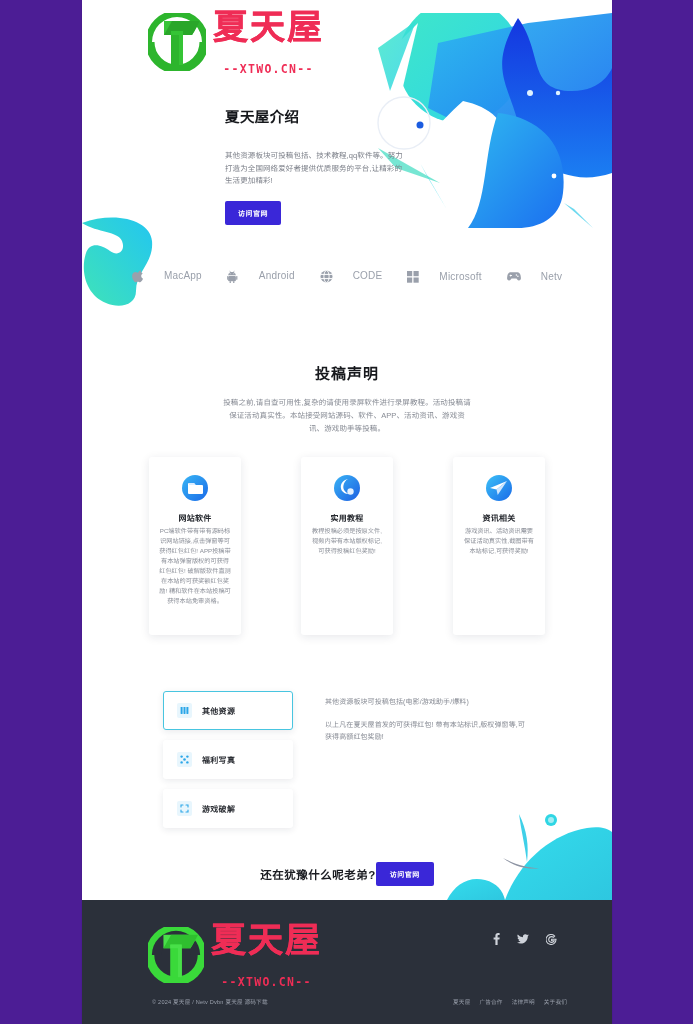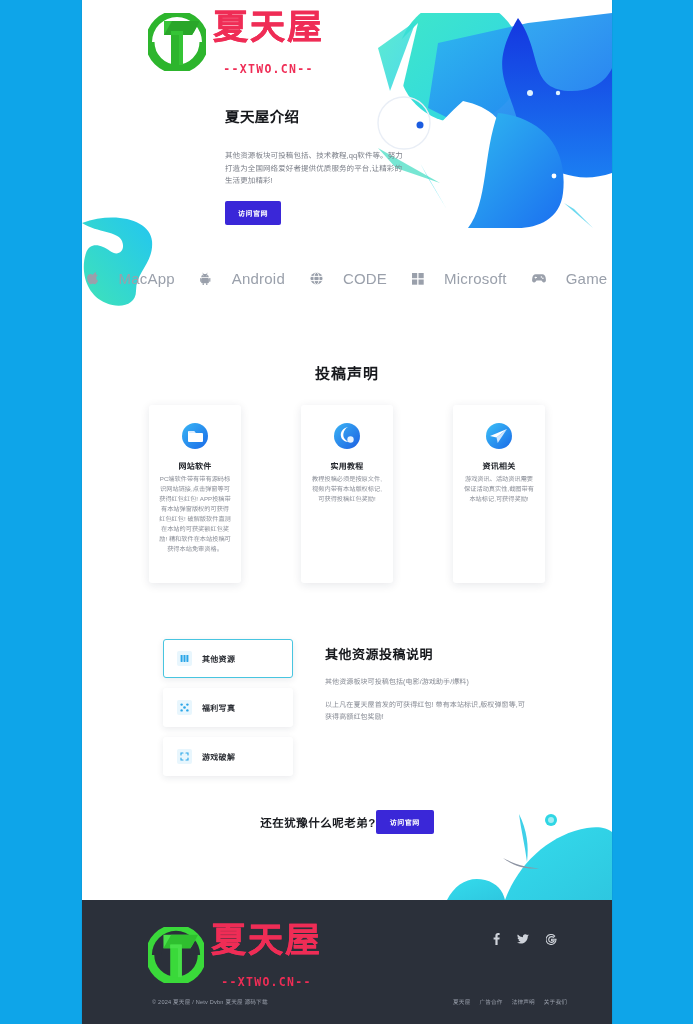--- a/index.html
+++ b/index.html
@@ -10,21 +10,21 @@
     height: 1024px;
     overflow: hidden;
     background: #f2f3f5;
     font-family: "Liberation Sans", "DejaVu Sans", sans-serif;
   }
 
   .page {
     position: relative;
     width: 693px;
     height: 1024px;
-    background: #0ea5e9;
+    background: #4c1d95;
   }
 
   
   .site {
     position: absolute;
     left: 82px;
     top: 0;
     width: 530px;
     height: 1024px;
     background: #ffffff;
@@ -132,24 +132,24 @@
     top: 270px;
     width: 530px;
     display: flex;
     justify-content: center;
     align-items: center;
     gap: 25px;
     z-index: 3;
   }
   .brand {
     display: flex;
-    align-items: center;
+    align-items: flex-start;
     gap: 20px;
     color: #9aa0ab;
-    font-size: 15px;
+    font-size: 10px;
     letter-spacing: .2px;
   }
   .brand svg { display: block; }
 
   
   .decl {
     padding-top: 52px;
     text-align: center;
   }
   .decl-title {
@@ -463,27 +463,28 @@
         <div class="brand">
           <span>
             <svg width="14" height="11" viewBox="0 0 14 11" fill="#9aa0ab">
               <path d="M3.6 1.2h6.8c1.6 0 2.9 1.5 3.2 3.4l.3 2.2c.2 1.5-.7 2.6-1.9 2.6-.8 0-1.3-.4-1.8-1l-.7-.9H4.5l-.7.9c-.5.6-1 1-1.8 1C.8 9.4-.1 8.3.1 6.8l.3-2.2C.7 2.7 2 1.2 3.6 1.2z"></path>
               <rect x="2.5" y="4.1" width="2.6" height=".85" fill="#fff" rx=".4"></rect>
               <rect x="3.05" y="3.55" width=".85" height="2" fill="#fff" rx=".4"></rect>
               <circle cx="9.4" cy="4" r=".75" fill="#fff"></circle>
               <circle cx="10.9" cy="5.3" r=".75" fill="#fff"></circle>
             </svg>
           </span>
-          <span>Game</span>
+          <span>Netv</span>
         </div>
       </div>
     </section>
 
     <section class="decl">
       <div class="decl-title">投稿声明</div>
+      <div class="decl-desc">投稿之前,请自查可用性,复杂的请使用录屏软件进行录屏教程。活动投稿请保证活动真实性。本站接受网站源码、软件、APP、活动资讯、游戏资讯、游戏助手等投稿。</div>
     </section>
 
     <section class="cards">
 
       <div class="card">
         <div class="card-icon">
           <svg width="30" height="30" viewBox="0 0 30 30">
             <defs>
                 <linearGradient id="ci1" x1="0" y1="0" x2="1" y2="1">
               <stop offset="0%" stop-color="#38b6f5"></stop>
@@ -568,21 +569,20 @@
           <span class="tab-icon">
             <svg width="9" height="9" viewBox="0 0 9 9" fill="none" stroke="#2aa6e8" stroke-width="1.1" stroke-linecap="round">
               <path d="M1 3V1h2M6 1h2v2M8 6v2H6M3 8H1V6"></path>
             </svg>
           </span>
           <span class="tab-label">游戏破解</span>
         </div>
       </div>
 
       <div class="tabpanel">
-        <div class="panel-title">其他资源投稿说明</div>
         <div class="panel-p">其他资源板块可投稿包括(电影/游戏助手/爆料)</div>
         <div class="panel-p">以上凡在夏天屋首发的可获得红包! 带有本站标识,版权弹窗等,可获得高额红包奖励!</div>
       </div>
     </section>
 
     <section class="cta">
       <div class="cta-text">还在犹豫什么呢老弟?</div>
       <button class="btn-cta">访问官网</button>
     </section>
 

